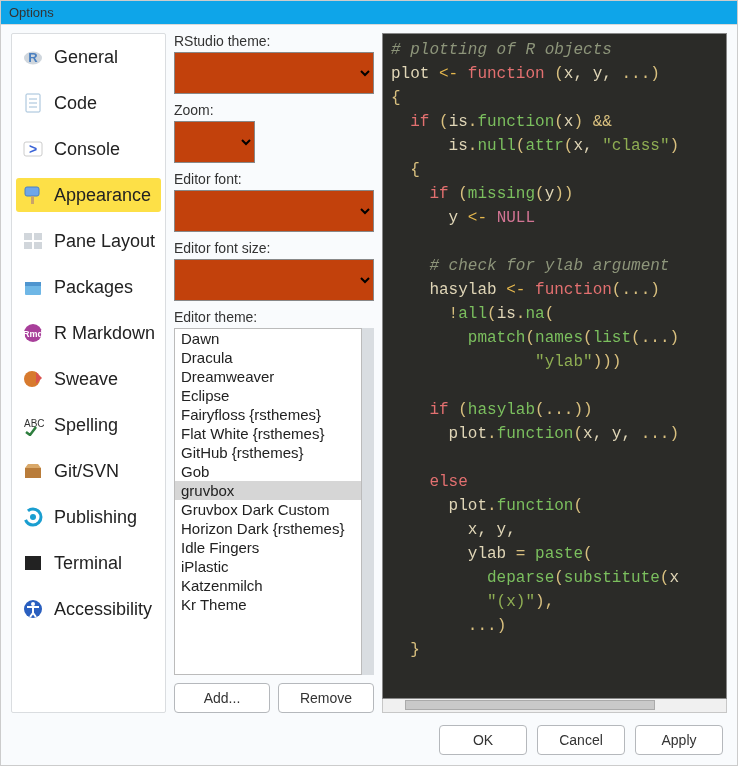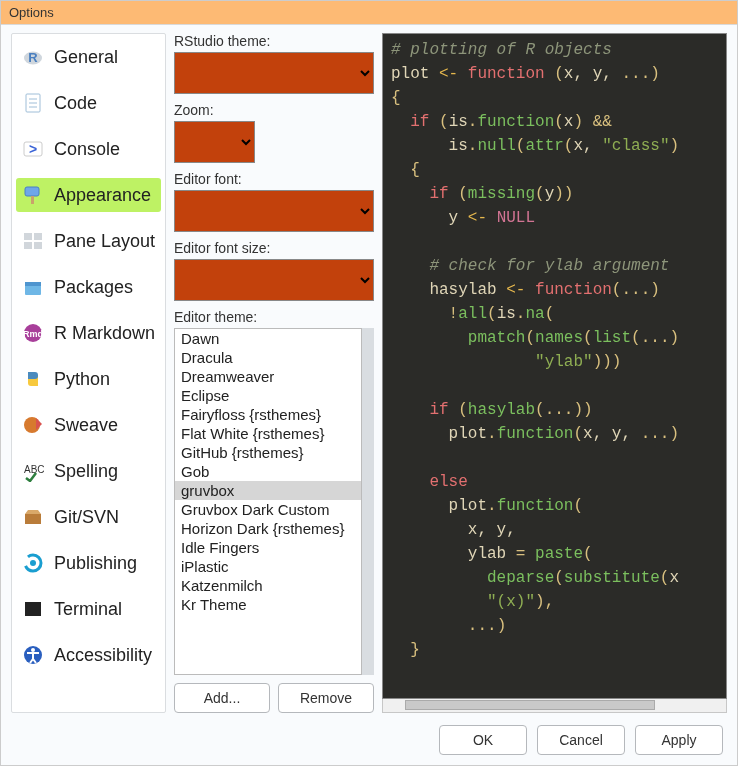--- a/index.html
+++ b/index.html
@@ -1,24 +1,24 @@
 <!DOCTYPE html>
 <html><head>
 <meta charset="utf-8">
 <style>
   * { box-sizing: border-box; }
   html, body { margin:0; padding:0; font-family: "Segoe UI", Arial, sans-serif; font-size:13px; color:#222; background:#fff;}
   .window { width:738px; height:766px; border:1px solid #ccc; display:flex; flex-direction:column; background:#f9fbfd;}
-  .titlebar { padding:4px 8px; font-size:13px; color:#333; background:#fdba74; border-bottom:1px solid #d9d9d9;}
+  .titlebar { padding:4px 8px; font-size:13px; color:#333; background:#0ea5e9; border-bottom:1px solid #d9d9d9;}
   .body { flex:1; display:flex; flex-direction:column; padding:8px 10px 10px 10px; gap:8px; min-height:0;}
   .main { flex:1; display:flex; gap:8px; min-height:0;}
 
   .sidebar { width:155px; border:1px solid #dadde0; background:#fff; border-radius:2px; display:flex; flex-direction:column; padding:6px 4px; overflow:auto;}
   .nav-item { display:flex; align-items:center; gap:10px; padding:6px 6px; border-radius:3px; cursor:default; color:#222; }
-  .nav-item.selected { background:#bef264; }
+  .nav-item.selected { background:#fde047; }
   .nav-item .ico { width:22px; height:22px; display:flex; align-items:center; justify-content:center; flex:0 0 22px;}
   .nav-group { display:flex; flex-direction:column; gap:12px; }
   .nav-label { white-space:nowrap; font-size:18px; }
 
   .settings { width:200px; display:flex; flex-direction:column; gap:8px; min-height:0;}
   .field label { display:block; margin-bottom:3px; font-size:14px; color:#333;}
   .select, .combo { width:100%; border:1px solid #888; background:#c2410c; padding:20px 4px; font-size:14px; height:24px; }
   .zoom-sel { width:81px; }
   .theme-list { flex:1; min-height:0; border:1px solid #bbb; background:#fff; overflow:auto; }
   .theme-list .opt { padding:0px 6px; font-size:15px; line-height:19px; cursor:default; white-space:nowrap;}
@@ -121,29 +121,20 @@
               <span class="nav-label">Packages</span>
             </div>
             <div class="nav-item">
               <span class="ico">
                 <svg width="22" height="22">
                   <circle cx="11" cy="11" r="9" fill="#a83f9a"></circle>
                   <text x="11" y="15" text-anchor="middle" font-size="9" fill="#fff" font-weight="bold">Rmd</text>
                 </svg>
               </span>
               <span class="nav-label">R Markdown</span>
-            </div>
-            <div class="nav-item">
-              <span class="ico">
-                <svg width="22" height="22">
-                  <path d="M6 4h7a3 3 0 0 1 3 3v4H9a3 3 0 0 0-3 3V4z" fill="#4b8bbe"></path>
-                  <path d="M16 18H9a3 3 0 0 1-3-3v-4h7a3 3 0 0 0 3-3v10z" fill="#f7c93e"></path>
-                </svg>
-              </span>
-              <span class="nav-label">Python</span>
             </div>
             <div class="nav-item">
               <span class="ico">
                 <svg width="22" height="22">
                   <circle cx="10" cy="11" r="8" fill="#d77a2e"></circle>
                   <path d="M14 4 l6 6 -6 6" fill="#d9534f"></path>
                 </svg>
               </span>
               <span class="nav-label">Sweave</span>
             </div>

